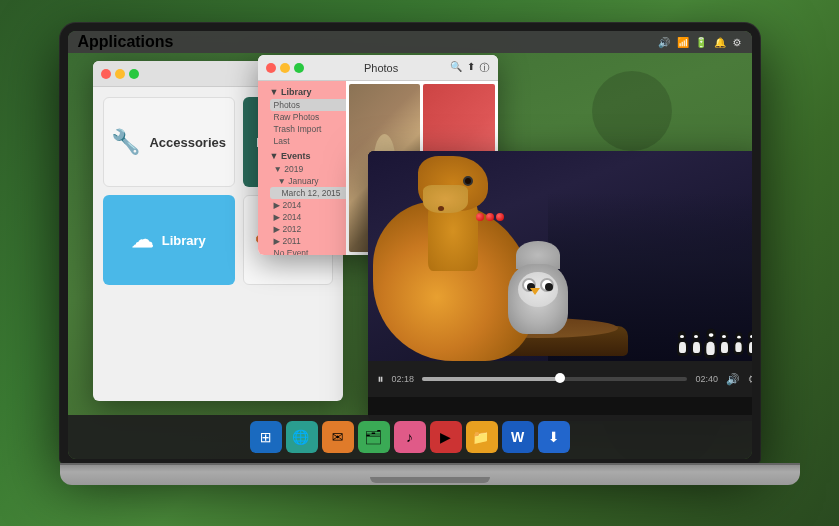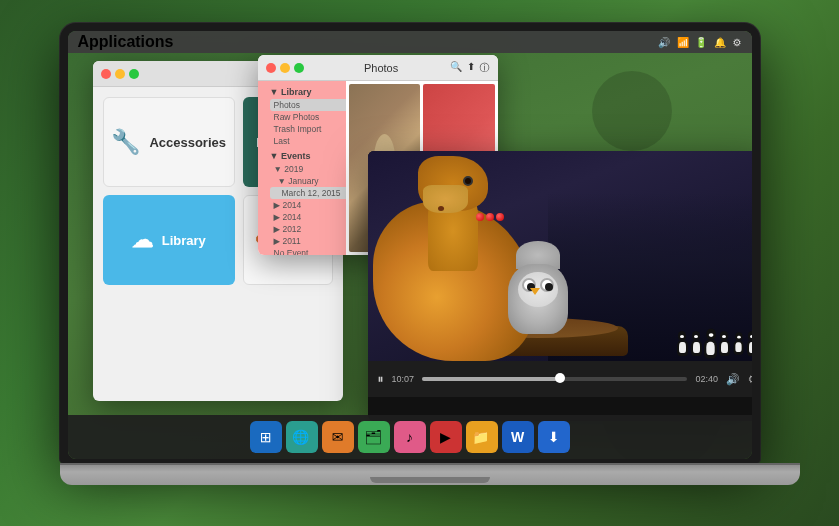--- a/index.html
+++ b/index.html
@@ -785,21 +785,21 @@
                   <div class="owl-pupil-r"></div>
                 </div>
                 <div class="owl-beak"></div>
               </div>
             </div>
           </div>
         </div>
 
         <div class="video-controls">
           <div class="ctrl-btn">⏸</div>
-          <span class="time-label">10:07</span>
+          <span class="time-label">02:18</span>
           <div class="progress-bar">
             <div class="progress-fill"></div>
             <div class="progress-thumb"></div>
           </div>
           <span class="time-label">02:40</span>
           <div class="vol-icon">🔊</div>
           <div class="settings-icon">⚙</div>
         </div>
       </div>
 

